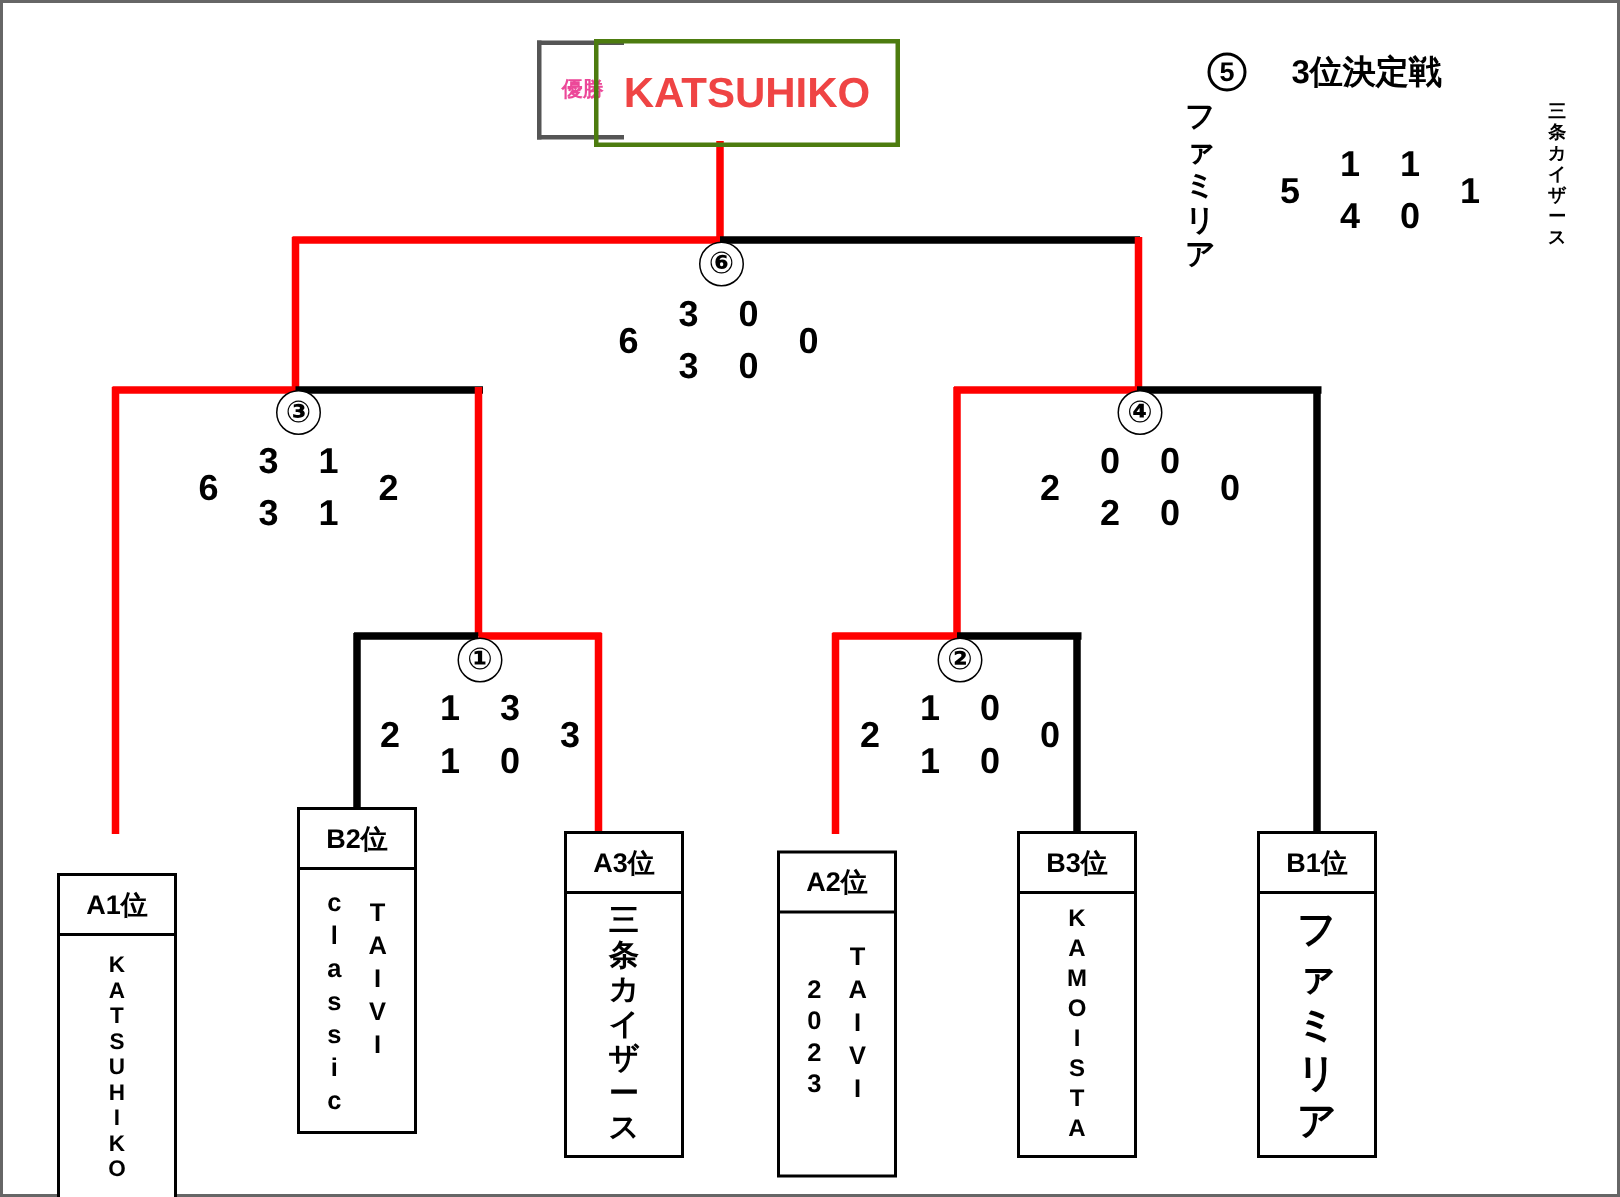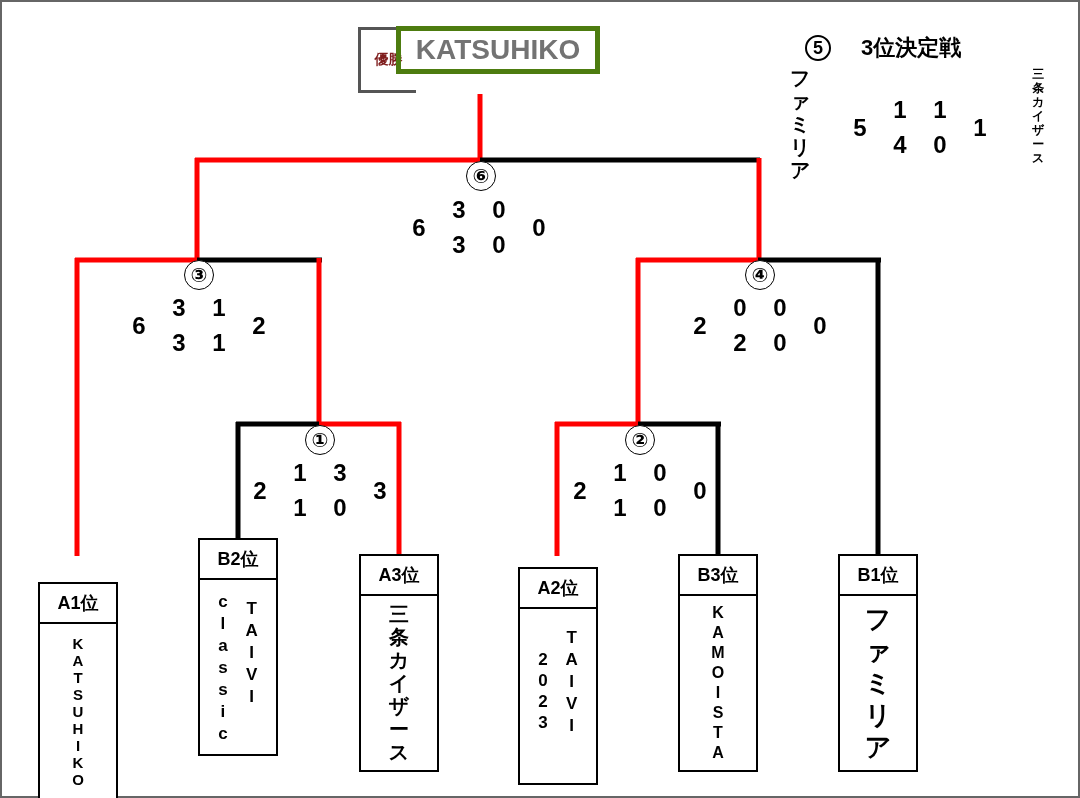--- a/index.html
+++ b/index.html
@@ -1,20 +1,20 @@
 <!DOCTYPE html>
 <html><head>
 <meta charset="utf-8">
 <style>
   html, body { margin: 0; padding: 0; background: #ffffff; }
   body { width: 1080px; height: 798px; position: relative; overflow: hidden; font-family: "Liberation Sans", "DejaVu Sans", sans-serif; }
   .frame { position: absolute; left: 0; top: 0; width: 1076px; height: 794px; border: 2px solid #666666; }
   svg.lines { position: absolute; left: 0; top: 0; }
-  .winner-label { position: absolute; left: 358px; top: 27px; width: 58px; height: 66px; border: 3px solid #555555; border-right: none; box-sizing: border-box; display: flex; align-items: center; justify-content: center; font-weight: bold; font-size: 14px; color: #7f1d1d; }
-  .winner-name { position: absolute; left: 396px; top: 26px; width: 204px; height: 48px; border: 5px solid #4d7c0f; box-sizing: border-box; display: flex; align-items: center; justify-content: center; font-weight: bold; font-size: 28px; color: #737373; }
+  .winner-label { position: absolute; left: 358px; top: 27px; width: 58px; height: 66px; border: 3px solid #555555; border-right: none; box-sizing: border-box; display: flex; align-items: center; justify-content: center; font-weight: bold; font-size: 14px; color: #ec4899; }
+  .winner-name { position: absolute; left: 396px; top: 26px; width: 204px; height: 72px; border: 3px solid #4d7c0f; box-sizing: border-box; display: flex; align-items: center; justify-content: center; font-weight: bold; font-size: 28px; color: #ef4444; }
   .match-num { position: absolute; width: 30px; height: 30px; border: 1.5px solid #000; border-radius: 50%; box-sizing: border-box; display: flex; align-items: center; justify-content: center; font-weight: bold; font-size: 20px; background: #fff; line-height: 1; }
   .score { position: absolute; font-size: 24px; font-weight: bold; color: #000; width: 30px; text-align: center; line-height: 1; }
   .third-title { position: absolute; left: 805px; top: 33px; font-weight: bold; font-size: 22px; color: #000; display: flex; gap: 30px; align-items: center; }
   .third-title .circ { width: 26px; height: 26px; border: 2px solid #000; border-radius: 50%; display: flex; align-items: center; justify-content: center; font-size: 18px; box-sizing: border-box; }
   .vtext { position: absolute; font-weight: bold; color: #000; display: flex; flex-direction: column; align-items: center; line-height: 1; }
   .vtext span { display: block; }
   .team-box { position: absolute; width: 80px; height: 218px; border: 2.5px solid #000; box-sizing: border-box; background: #fff; }
   .team-box .hdr { height: 38px; border-bottom: 2px solid #000; display: flex; align-items: center; justify-content: center; font-weight: bold; font-size: 18px; color: #000; }
   .team-box .body { position: relative; height: calc(100% - 40px); display: flex; justify-content: center; align-items: center; gap: 18px; }
   .col { display: flex; flex-direction: column; align-items: center; font-weight: bold; color: #000; line-height: 1; }
@@ -156,21 +156,21 @@
     <div class="col" style="font-size:17px; gap:5px; margin-top:-30px;">
       <span>T</span>
         <span>A</span>
         <span>I</span>
         <span>V</span>
         <span>I</span>
     </div>
   </div>
 </div>
 
-<div class="team-box" style="left:359px; top:554px;">
+<div class="team-box" style="left:376px; top:554px;">
   <div class="hdr">A3位</div>
   <div class="body">
     <div class="col" style="font-size:20px; gap:3px;">
       <span>三</span>
         <span>条</span>
         <span>カ</span>
         <span>イ</span>
         <span>ザ</span>
         <span>ー</span>
         <span>ス</span>

